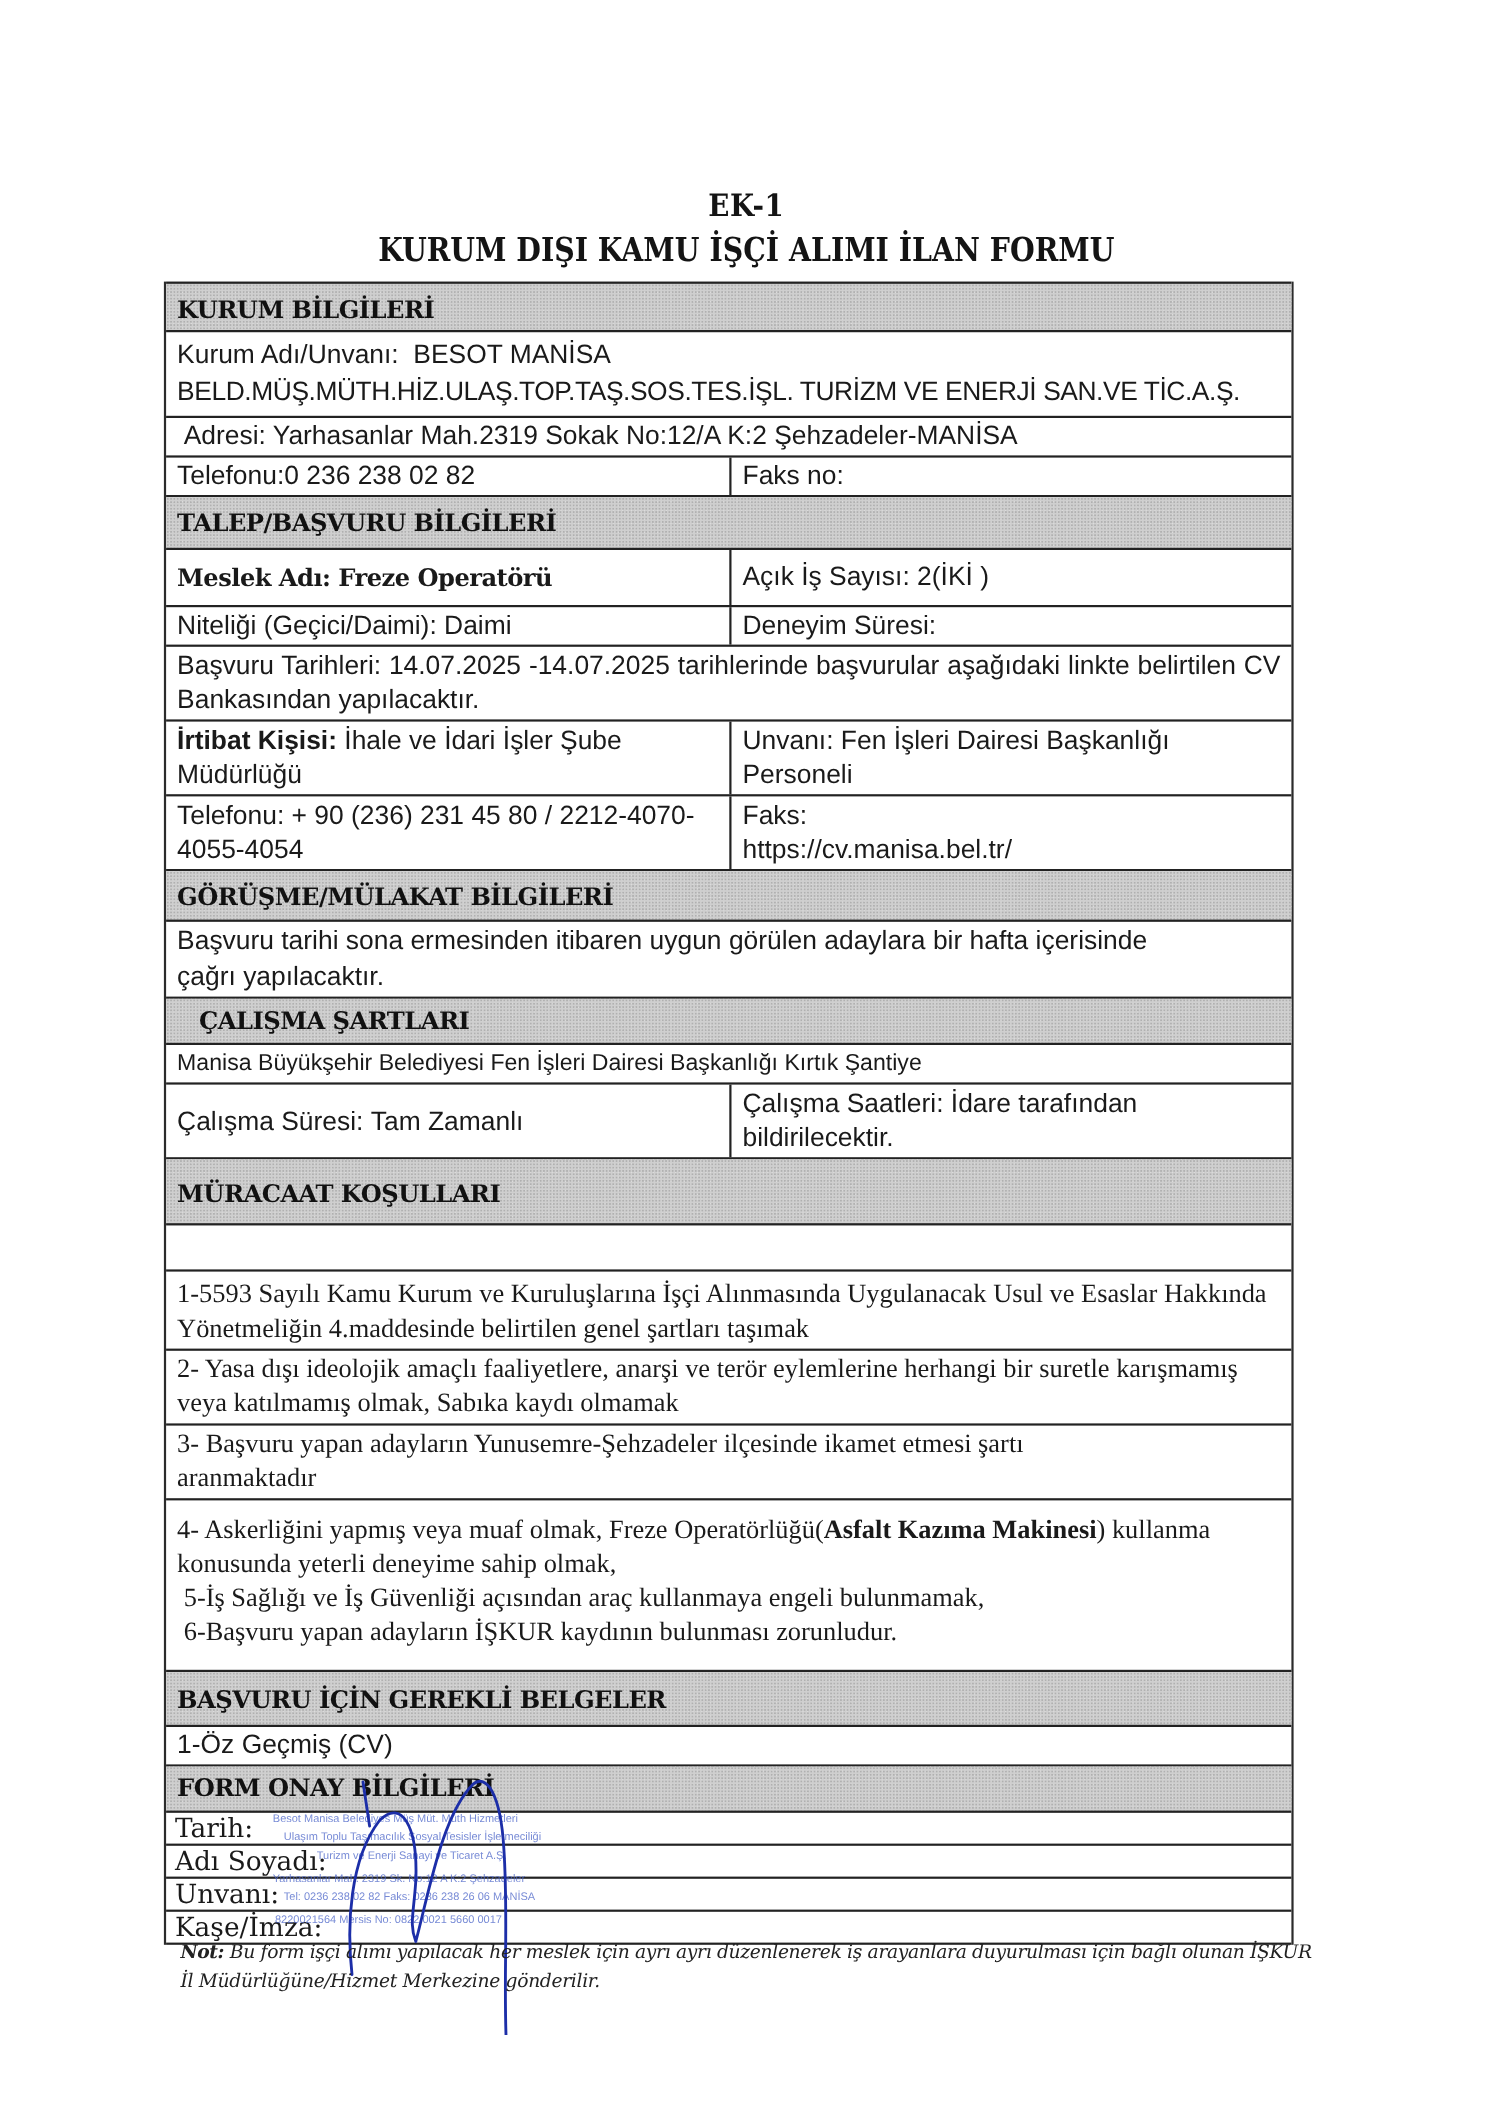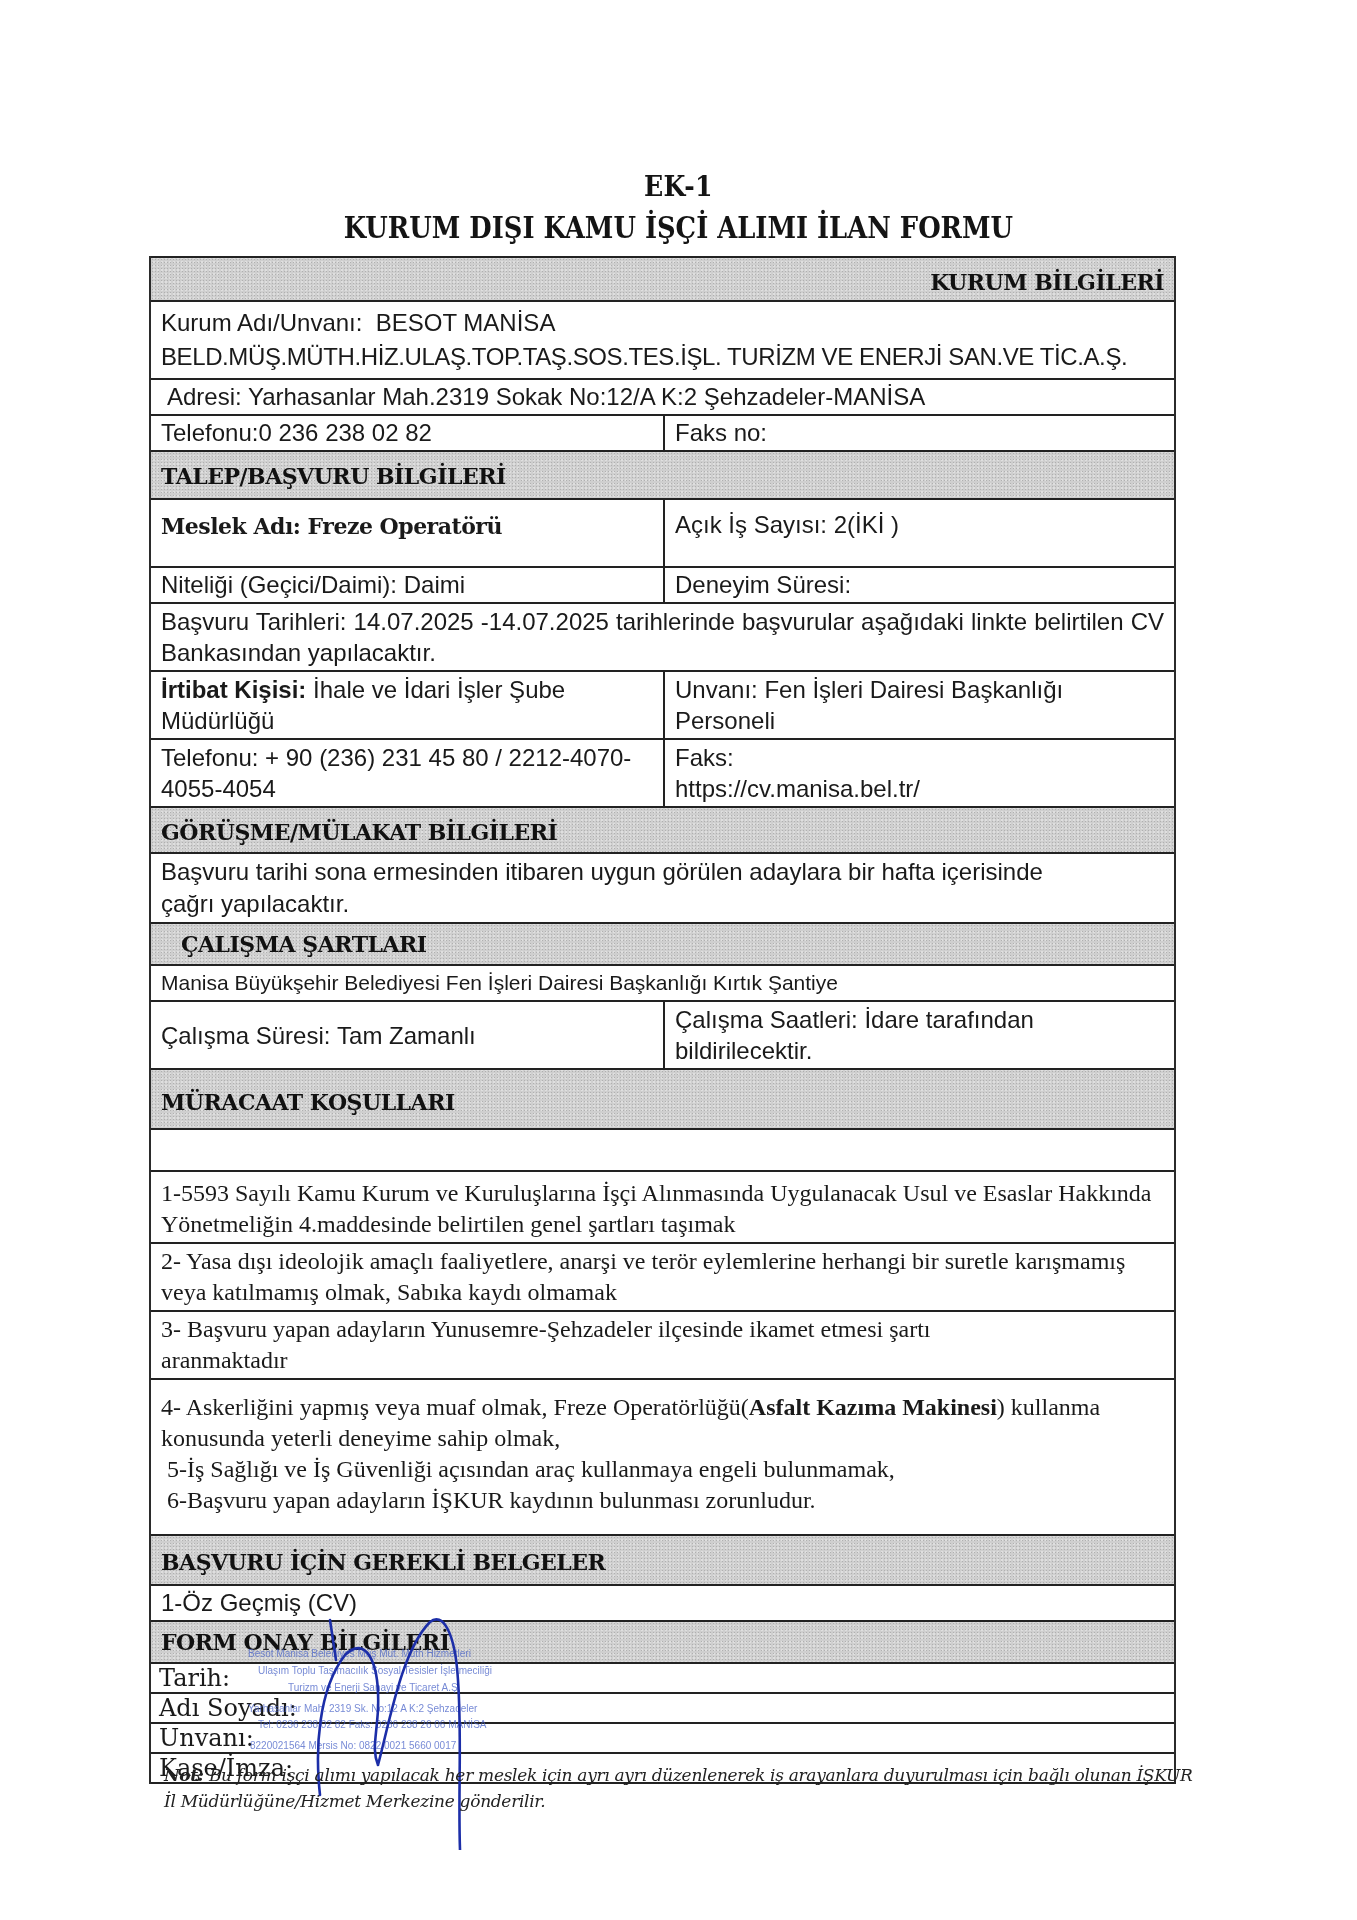--- a/index.html
+++ b/index.html
@@ -122,21 +122,21 @@
     }
   </style>
 </head>
 <body>
 
 <div id="title-ek" class="page-title">EK-1</div>
 <div id="title-main" class="page-title">KURUM DIŞI KAMU İŞÇİ ALIMI İLAN FORMU</div>
 
 <div class="form-table">
 
-  <div class="row section-header" style="height:46px;text-align:right;">
+  <div class="row section-header" style="height:46px;">
     <div class="cell full">KURUM BİLGİLERİ</div>
   </div>
   <div class="row">
     <div class="cell full narrow" style="padding-top:4px;padding-bottom:4px;line-height:34px;">
       <span>Kurum Adı/Unvanı:</span>&nbsp;
       <span>BESOT MANİSA</span><br>
       <span style="letter-spacing:-0.4px;">BELD.MÜŞ.MÜTH.HİZ.ULAŞ.TOP.TAŞ.SOS.TES.İŞL. TURİZM VE ENERJİ SAN.VE TİC.A.Ş.</span>
     </div>
   </div>
   <div class="row">
@@ -151,21 +151,21 @@
     </div>
     <div class="cell right narrow" style="line-height:30px;">
       <span>Faks no:</span>
       <span></span>
     </div>
   </div>
 
   <div class="row section-header" style="height:48px;">
     <div class="cell full">TALEP/BAŞVURU BİLGİLERİ</div>
   </div>
-  <div class="row" style="height:68px;">
+  <div class="row" style="height:52px;">
     <div class="cell left narrow bold" style="padding-top:10px;font-family:'DejaVu Serif',serif;font-size:22px;letter-spacing:-0.5px;">
       <span>Meslek Adı:</span>
       <span>Freze Operatörü</span>
     </div>
     <div class="cell right narrow" style="padding-top:8px;">
       <span>Açık İş Sayısı:</span>
       <span>2(İKİ )</span>
     </div>
   </div>
   <div class="row">

